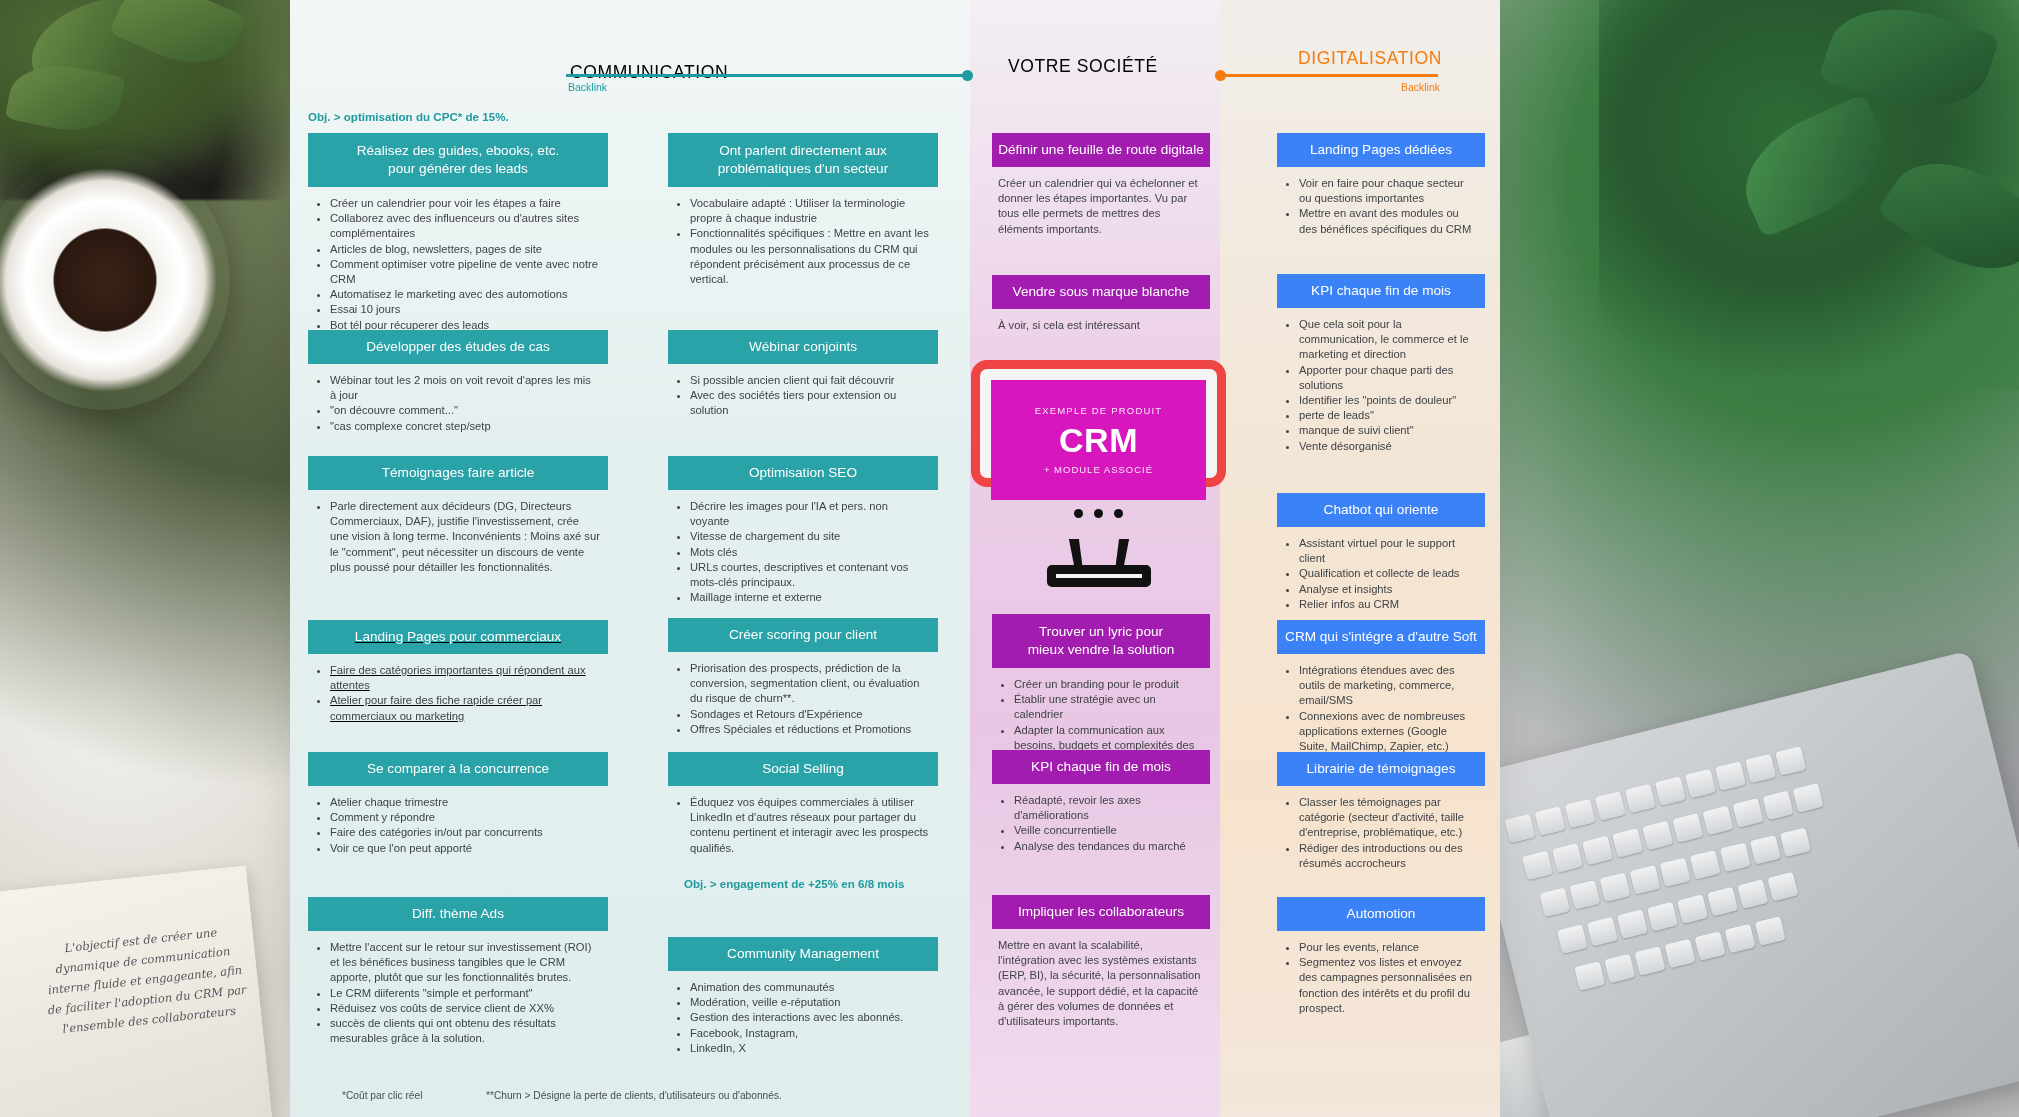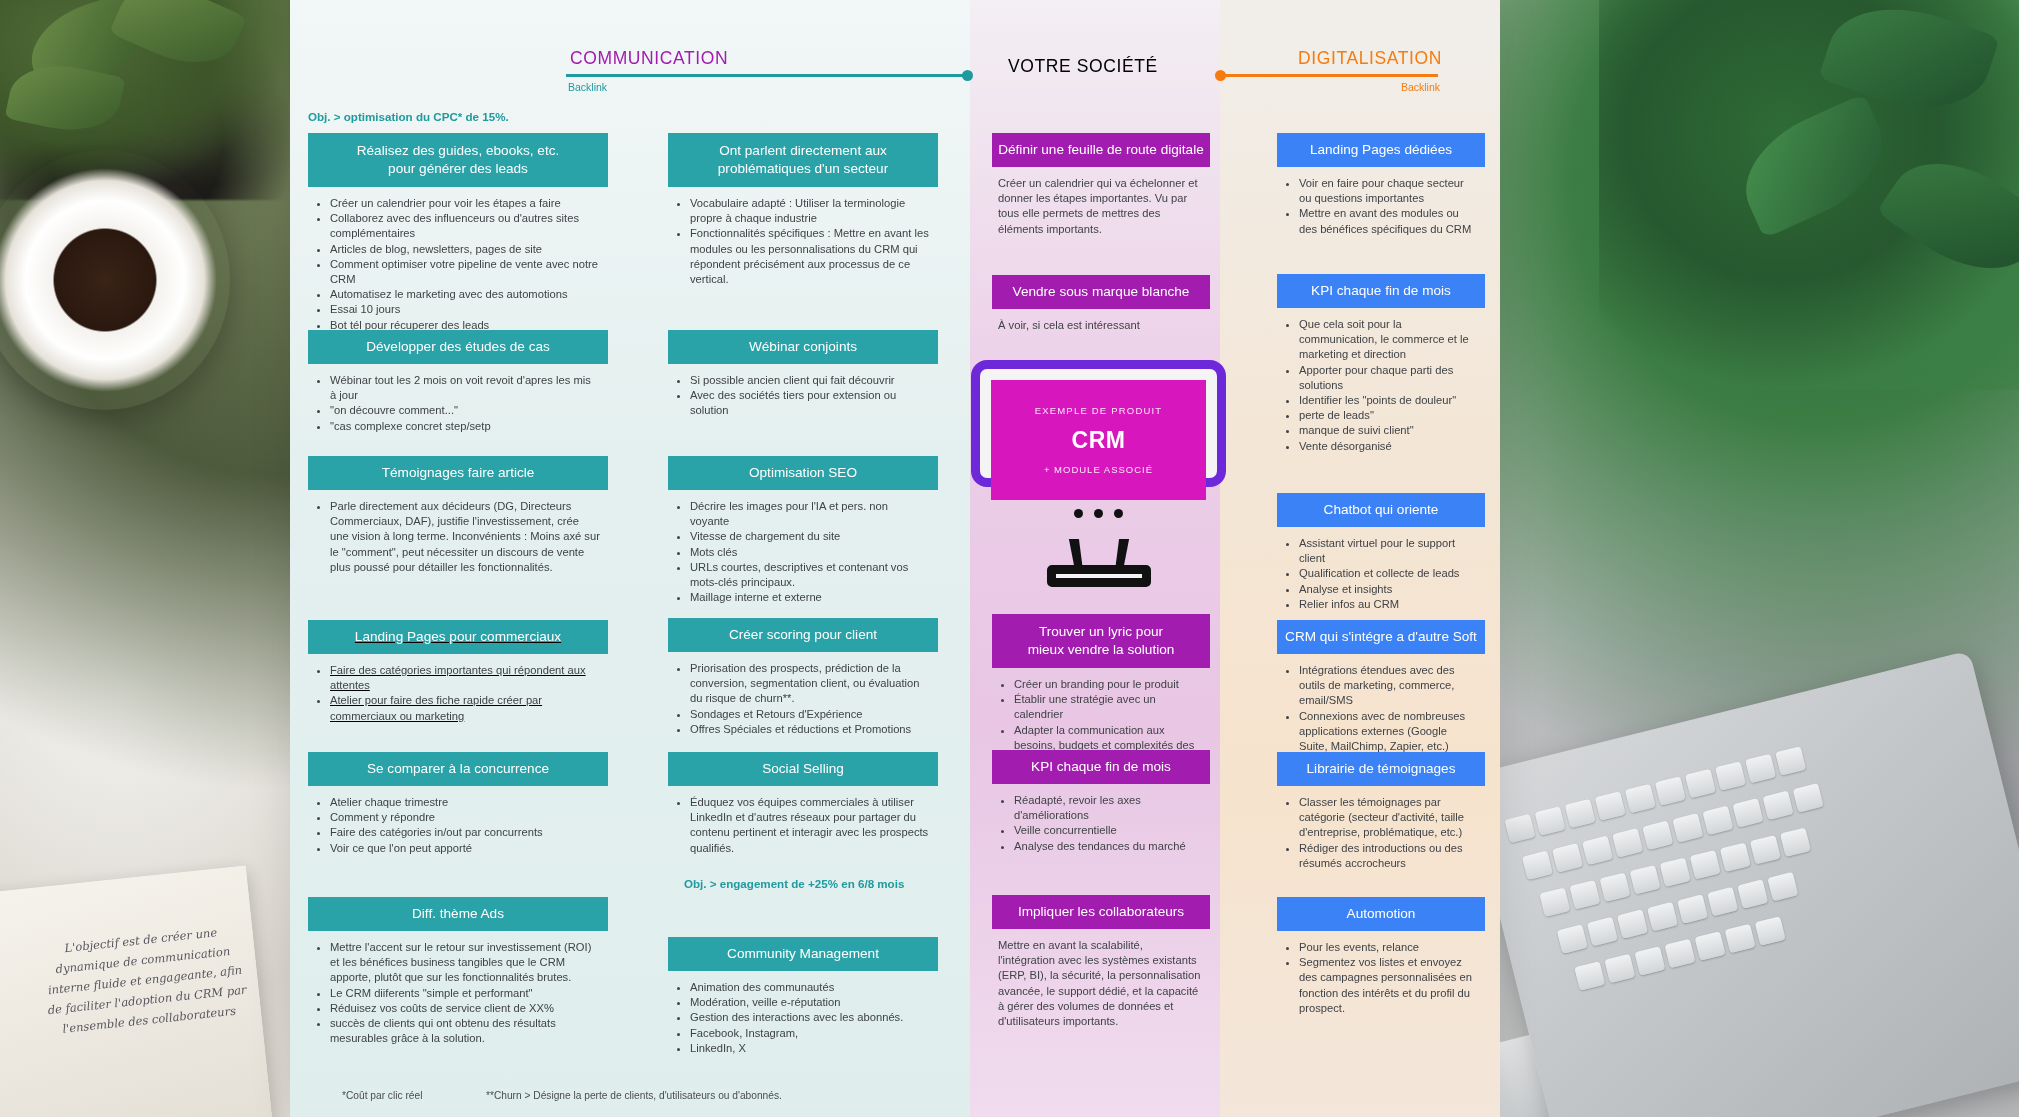--- a/index.html
+++ b/index.html
@@ -107,21 +107,21 @@
   .rail { position: absolute; }
   .rail .rail-title {
     position: absolute; white-space: nowrap;
     font-size: 17.5px; letter-spacing: .6px; font-weight: 400;
   }
   .rail .rail-line { position: absolute; height: 2.5px; }
   .rail .rail-dot  { position: absolute; width: 11px; height: 11px; border-radius: 50%; top: -4.2px; }
   .rail .rail-sub  { position: absolute; font-size: 10.5px; }
 
   #rail-comm { left: 566px; top: 48px; width: 406px; }
-  #rail-comm .rail-title { left: 4px; top: 0px; color: #a21caf; }
+  #rail-comm .rail-title { left: 4px; top: 14px; color: #000000; }
   #rail-comm .rail-line  { left: 0; top: 26px; width: 406px; background: #1f9a9e; }
   #rail-comm .rail-dot   { left: 396px; top: 21.5px; background: #1f9a9e; }
   #rail-comm .rail-sub   { left: 2px; top: 33px; color: #1f9a9e; }
 
   #rail-soc { left: 990px; top: 48px; width: 210px; }
   #rail-soc .rail-title { left: 18px; top: 8px; color: #000000; }
 
   #rail-dig { left: 1216px; top: 48px; width: 226px; }
   #rail-dig .rail-title { right: 0px; top: 0px; color: #f57c10; }
   #rail-dig .rail-line  { left: 0; top: 26px; width: 222px; background: #f57c10; }
@@ -152,31 +152,31 @@
   .card-body p  { margin: 0; }
 
   .teal  .card-head { background: #2aa3a8; }
   .pink  .card-head { background: #a21caf; }
   .orange .card-head { background: #3b82f6; }
 
   
   #monitor { position: absolute; left: 969px; top: 360px; width: 259px; height: 230px; }
   .mon-frame {
     position: absolute; left: 2px; top: 0; width: 255px; height: 127px;
-    border: 9px solid #6d28d9; border-radius: 16px;
+    border: 9px solid #ef4444; border-radius: 16px;
     background: #f4f4f4;
   }
   .mon-screen {
     position: absolute; left: 11px; top: 11px; width: 215px; height: 120px;
     background: #d717bd;
     display: flex; flex-direction: column;
     align-items: center; justify-content: center; gap: 7px;
   }
   .mon-kicker { color: #fbe7f7; font-size: 9.5px; letter-spacing: 1.2px; }
-  .mon-title  { color: #ffffff; font-size: 23px; font-weight: bold; letter-spacing: .5px; line-height: 34px; }
+  .mon-title  { color: #ffffff; font-size: 34px; font-weight: bold; letter-spacing: .5px; line-height: 34px; }
   .mon-sub    { color: #fbe7f7; font-size: 9.5px; letter-spacing: 1.0px; }
   .mon-dots { position: absolute; left: 0; right: 0; top: 140px; display: flex; justify-content: center; gap: 11px; }
   .mon-dot { width: 9px; height: 9px; border-radius: 50%; background: #111; }
   .mon-neck {
     position: absolute; left: 103px; top: 180px; width: 54px; height: 30px;
     border-left: 9px solid #111; border-right: 9px solid #111;
     transform: perspective(40px) rotateX(-16deg);
   }
   .mon-base {
     position: absolute; left: 78px; top: 205px; width: 104px; height: 22px;

